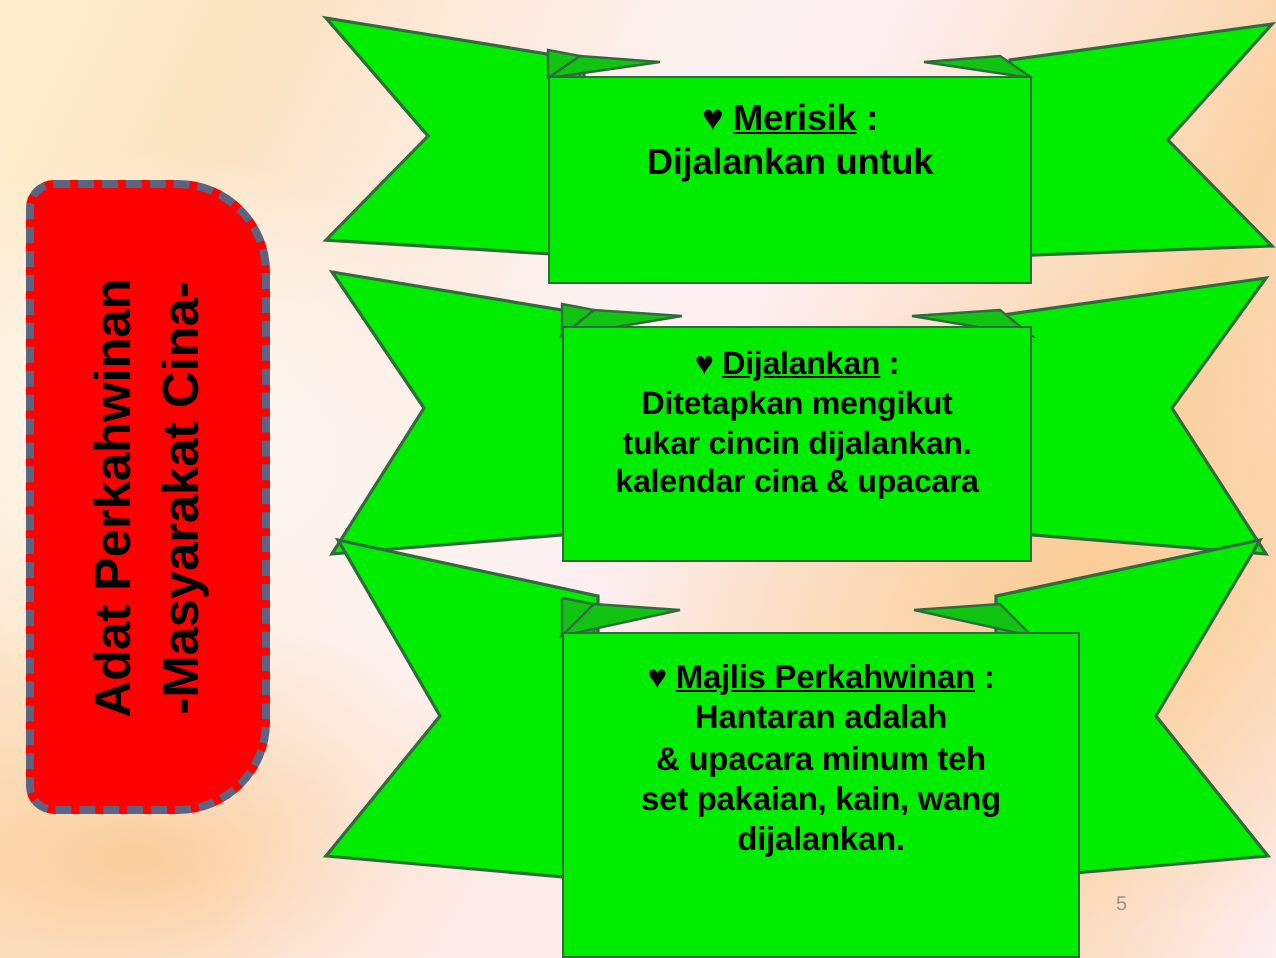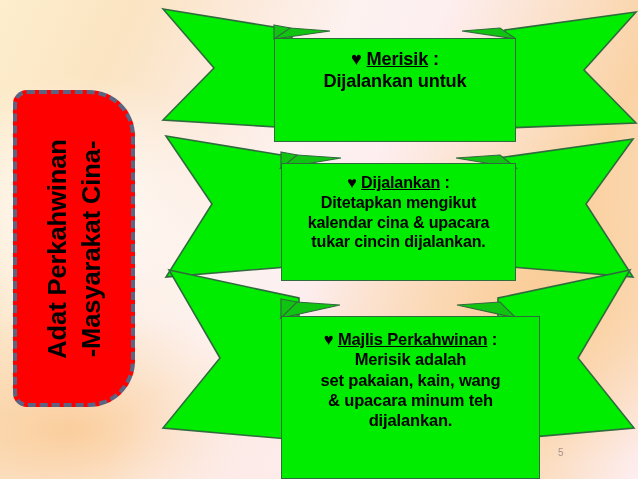--- a/index.html
+++ b/index.html
@@ -178,44 +178,44 @@
     </svg>
   </div>
 
   <div class="panel" id="panel-2">
     <div class="panel-text">
       <span class="hd">
         <span class="heart">♥</span>
         <u>Dijalankan</u><span> :</span>
       </span>
       <span class="ln">Ditetapkan mengikut</span>
+      <span class="ln">tukar  cincin dijalankan.</span>
       <span class="ln">kalendar cina &amp; upacara</span>
-      <span class="ln">tukar  cincin dijalankan.</span>
     </div>
   </div>
 
   <div class="ribbon" id="ribbon-3" style="left:0;top:0;width:638px;height:479px;">
     <svg width="638" height="479" viewBox="0 0 638 479">
       <polygon points="169,270 299,298 299,440 163,428 220,358" fill="#00ed00" stroke="#2f6b3c" stroke-width="1.6"></polygon>
       <polygon points="630,270 498,298 498,440 634,428 578,358" fill="#00ed00" stroke="#2f6b3c" stroke-width="1.6"></polygon>
       <polygon points="281,299 297,302 297,322 281,318" fill="#12c412" stroke="#2f6b3c" stroke-width="1.2"></polygon>
       <polygon points="281,318 297,302 340,305 281,318" fill="#12c412" stroke="#2f6b3c" stroke-width="1.2"></polygon>
       <polygon points="516,318 500,302 457,305 516,318" fill="#12c412" stroke="#2f6b3c" stroke-width="1.2"></polygon>
     </svg>
   </div>
 
   <div class="panel" id="panel-3">
     <div class="panel-text">
       <span class="hd">
         <span class="heart">♥</span>
         <u>Majlis Perkahwinan</u><span> :</span>
       </span>
-      <span class="ln">Merisik adalah</span>
+      <span class="ln">Hantaran adalah</span>
+      <span class="ln">&amp;  upacara minum teh</span>
       <span class="ln">set pakaian, kain, wang</span>
-      <span class="ln">&amp;  upacara minum teh</span>
       <span class="ln">dijalankan.</span>
     </div>
   </div>
 
   <div class="title-box">
     <div class="title-rot">
       <div>Adat Perkahwinan</div>
       <div>-Masyarakat Cina-</div>
     </div>
   </div>

